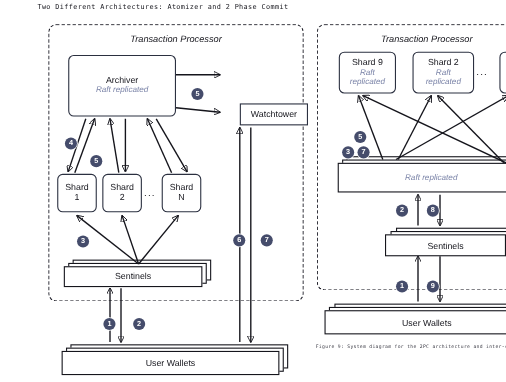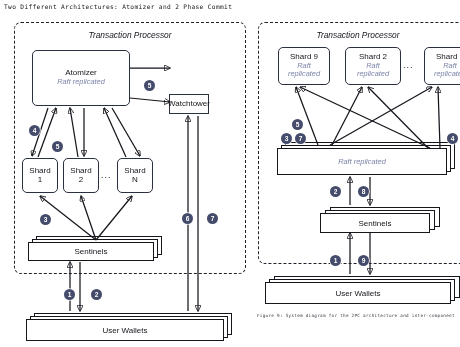--- a/index.html
+++ b/index.html
@@ -1,21 +1,21 @@
 <!DOCTYPE html>
 <html><head>
 <meta charset="utf-8">
 <style>
   html,body{margin:0;padding:0;background:#ffffff;}
   body{
     width:460px;height:347px;position:relative;overflow:hidden;
     font-family:"Liberation Sans", sans-serif;
     color:#1b1b24;
   }
-  #root{position:absolute;inset:0;}
+  #root{position:absolute;inset:0;margin-left:30px;}
 
   .doc-title{
     position:absolute;left:4px;top:3px;
     font-family:"DejaVu Sans Mono","Liberation Mono",monospace;
     font-size:6.2px;letter-spacing:.35px;color:#15151c;white-space:nowrap;
   }
   .caption{
     position:absolute;left:257px;top:313px;
     font-family:"DejaVu Sans Mono","Liberation Mono",monospace;
     font-size:4.3px;letter-spacing:.28px;color:#3a3a44;white-space:nowrap;
@@ -72,26 +72,26 @@
 <body>
 
 <div id="root">
 
   <div class="doc-title">Two Different Architectures: Atomizer and 2 Phase Commit</div>
 
   <div class="panel" style="left:14px;top:22px;width:232px;height:252px;"></div>
   <div class="panel-title" style="left:14px;top:30px;width:232px;">Transaction Processor</div>
 
   <div class="box rounded" style="left:32px;top:50px;width:98px;height:56px;">
-    <span class="t1">Atomizer</span>
+    <span class="t1">Archiver</span>
     <span class="t2">Raft replicated</span>
   </div>
 
 
-  <div class="box" style="left:169px;top:94px;width:40px;height:20px;">
+  <div class="box" style="left:188px;top:94px;width:62px;height:20px;">
     <span class="t1">Watchtower</span>
   </div>
 
   <div class="box rounded" style="left:22px;top:158px;width:36px;height:35px;">
     <span class="t1">Shard</span>
     <span class="t1">1</span>
   </div>
   <div class="box rounded" style="left:63px;top:158px;width:36px;height:35px;">
     <span class="t1">Shard</span>
     <span class="t1">2</span>

